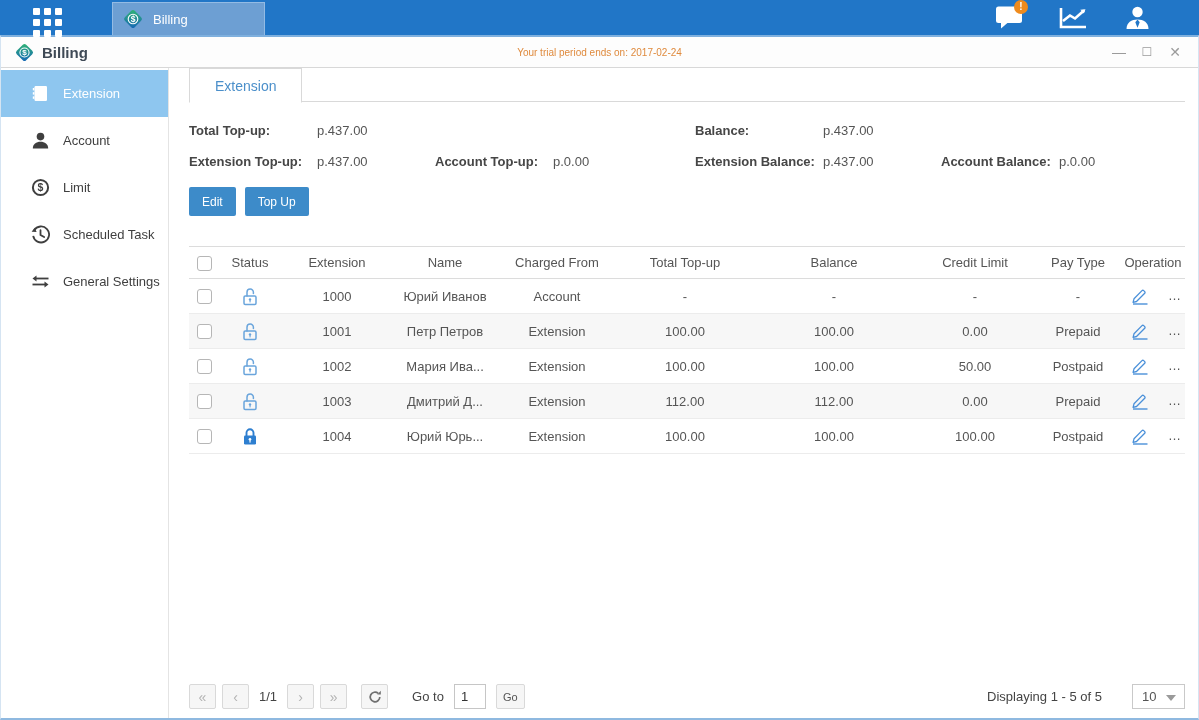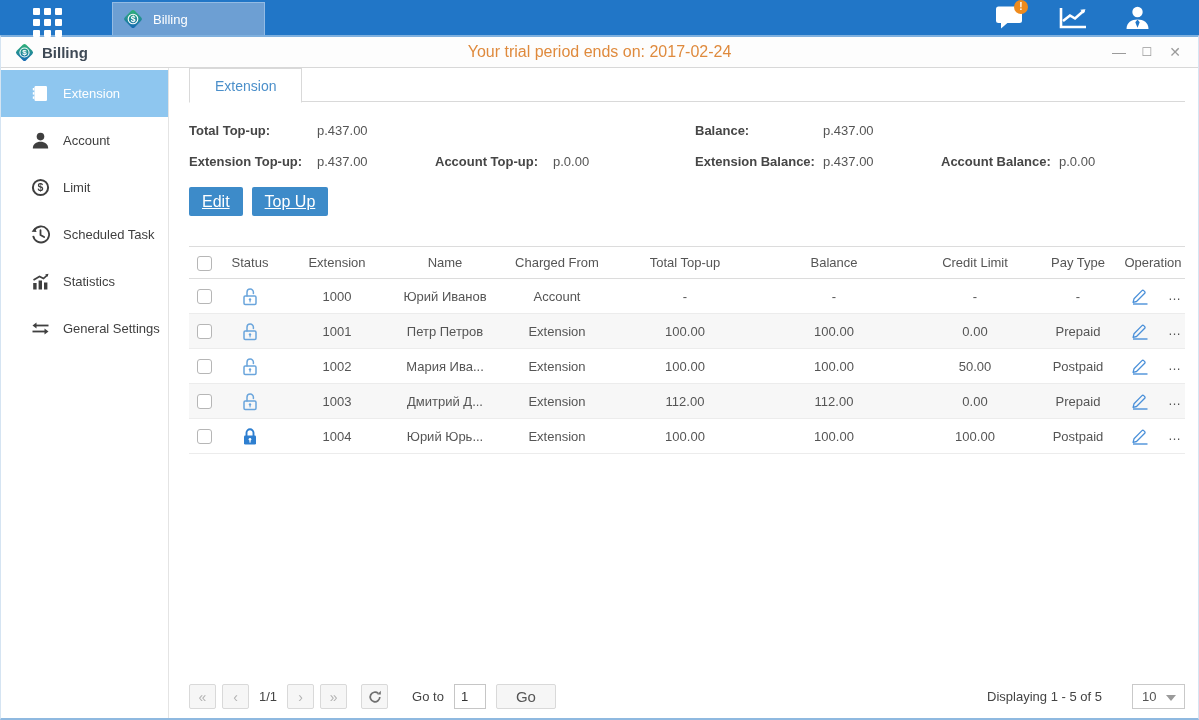--- a/index.html
+++ b/index.html
@@ -28,21 +28,21 @@
            display:flex; align-items:center; justify-content:center; }
 
   
   .window { height:685px; border-top:2px solid #7fb0de; border-left:1px solid #d5e4f2;
             border-right:1px solid #d5e4f2; border-bottom:2px solid #8fb9e0; background:#fff; }
   .title-bar { height:31px; background:#fdfdfd; border-bottom:1px solid #d8d8d8;
                position:relative; display:flex; align-items:center; }
   .win-title { margin-left:13px; display:flex; align-items:center; gap:7px;
                font-size:15px; font-weight:bold; color:#3f4a56; z-index:2; }
   .trial { position:absolute; left:0; right:0; text-align:center; color:var(--trial);
-           font-size:16px; }
+           font-size:10px; }
   .win-controls { position:absolute; right:16px; display:flex; gap:14px; z-index:2; }
   .wc { color:#9b9b9b; font-size:14px; width:14px; text-align:center; cursor:pointer;
         line-height:14px; }
 
   .app-body { display:flex; height:650px; }
 
   
   .sidebar { width:168px; border-right:1px solid #e4e4e4; padding-top:2px; flex:none; }
   .side-item { height:47px; display:flex; align-items:center; gap:13px; padding-left:30px;
                font-size:13px; color:#3f3f3f; cursor:pointer; }
@@ -60,21 +60,21 @@
   .summary { margin-top:13px; display:flex; font-size:13px; color:#555; }
   .sum-col-left { width:506px; flex:none; }
   .sum-col-right { flex:1; }
   .sum-row { height:31px; display:flex; align-items:center; }
   .sum-label { width:128px; font-weight:bold; color:#464646; flex:none; }
   .sum-val { width:118px; flex:none; }
   .sum-label2 { width:118px; font-weight:bold; color:#464646; flex:none; }
 
   .btn-row { margin-top:10px; display:flex; gap:9px; }
   .btn { background:var(--btn-blue); color:#fff; border:none; border-radius:2px;
-         font-size:16px; font-family:inherit; padding:0 13px; height:29px; cursor:pointer;text-decoration:underline; }
+         font-size:12px; font-family:inherit; padding:0 13px; height:29px; cursor:pointer; }
 
   
   table { margin-top:30px; width:100%; border-collapse:collapse; table-layout:fixed;
           font-size:13px; color:#555; }
   thead th { height:32px; font-weight:normal; color:#555; text-align:center;
              border-top:1px solid #dcdcdc; border-bottom:1px solid #dcdcdc; }
   tbody td { height:35px; text-align:center; border-bottom:1px solid #ececec;
              white-space:nowrap; overflow:hidden; text-overflow:ellipsis; }
   tbody tr:nth-child(even) { background:#f7f7f7; }
   .cb { width:15px; height:15px; border:1px solid #b6b6b6; border-radius:3px;
@@ -86,22 +86,22 @@
   .footer { position:absolute; left:20px; right:13px; bottom:9px; display:flex;
             align-items:center; font-size:13px; color:#444; }
   .pg-btn { width:27px; height:25px; background:#f6f6f6; border:1px solid #d9d9d9;
             border-radius:2px; color:#b3b3b3; display:flex; align-items:center;
             justify-content:center; font-size:14px; margin-right:6px; cursor:pointer; }
   .page-ind { margin:0 10px 0 4px; }
   .pg-refresh { margin-left:8px; color:#6f6f6f; }
   .goto-label { margin:0 10px 0 18px; }
   .goto-input { width:32px; height:25px; border:1px solid #c6c6c6; font-size:13px;
                 color:#333; padding-left:6px; font-family:inherit; }
-  .go-btn { margin-left:10px; height:25px; padding:0 19px; background:#f6f6f6;
-            border:1px solid #d9d9d9; border-radius:2px; color:#555; font-size:15px;
+  .go-btn { margin-left:10px; height:25px; padding:0 6px; background:#f6f6f6;
+            border:1px solid #d9d9d9; border-radius:2px; color:#555; font-size:11px;
             display:flex; align-items:center; cursor:pointer; }
   .displaying { margin-left:auto; display:flex; align-items:center; gap:30px; }
   .page-size { width:53px; height:25px; border:1px solid #c9c9c9; background:#fff;
                display:flex; align-items:center; padding-left:9px; color:#555;
                position:relative; cursor:pointer; }
   .page-size .caret { position:absolute; right:8px; top:10px; width:0; height:0;
                       border-left:5px solid transparent; border-right:5px solid transparent;
                       border-top:6px solid #9a9a9a; }
 </style>
 </head>
@@ -227,32 +227,20 @@
               <path d="M3.2 5.4 a8 8 0 1 1 -1 5.4" fill="none" stroke="currentColor" stroke-width="1.8"></path>
               <path d="M0.6 6.8 l3-4 2 4.2 Z" fill="currentColor"></path>
               <path d="M9.5 5.2 V10 l3.6 2" fill="none" stroke="currentColor" stroke-width="1.8" stroke-linecap="round"></path>
             </svg>
           </span>
           <span>Scheduled Task</span>
         </div>
         <div class="side-item">
           <span class="side-icon">
             <svg width="19" height="19" viewBox="0 0 19 19">
-              <rect x="2.2" y="11" width="3.4" height="6.5" fill="currentColor"></rect>
-              <rect x="7.6" y="8.5" width="3.4" height="9" fill="currentColor"></rect>
-              <rect x="13" y="10.5" width="3.4" height="7" fill="currentColor"></rect>
-              <path d="M2.5 8 L8.5 4.5 L12.5 6.5 L16.5 2.8" fill="none" stroke="currentColor" stroke-width="1.7"></path>
-              <path d="M17.5 1.8 l-3.4 0.6 2.4 2.4 Z" fill="currentColor"></path>
-            </svg>
-          </span>
-          <span>Statistics</span>
-        </div>
-        <div class="side-item">
-          <span class="side-icon">
-            <svg width="19" height="19" viewBox="0 0 19 19">
               <path d="M5.5 3.5 L1.5 6.5 L5.5 9.5 Z" fill="currentColor"></path>
               <rect x="5" y="5.6" width="12.5" height="1.8" fill="currentColor"></rect>
               <path d="M13.5 9.5 L17.5 12.5 L13.5 15.5 Z" fill="currentColor"></path>
               <rect x="1.5" y="11.6" width="12.5" height="1.8" fill="currentColor"></rect>
             </svg>
           </span>
           <span>General Settings</span>
         </div>
       </div>
 

